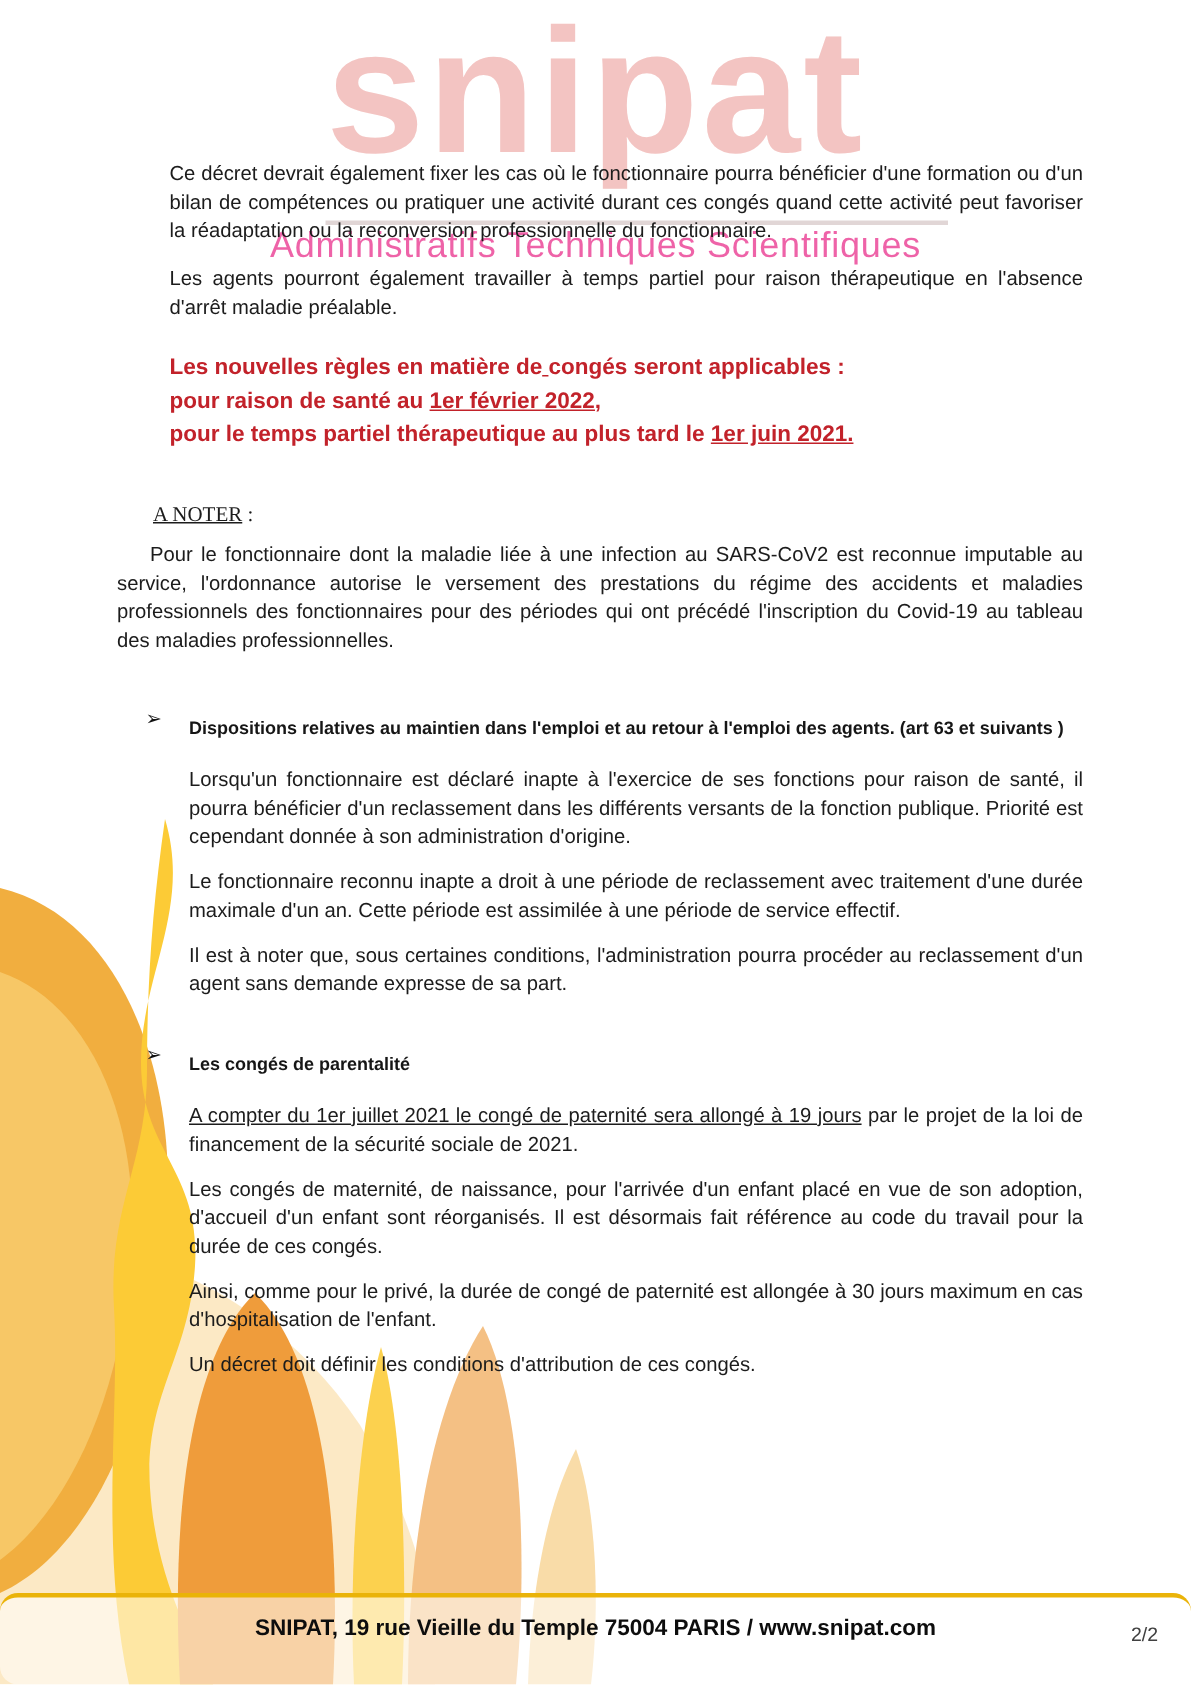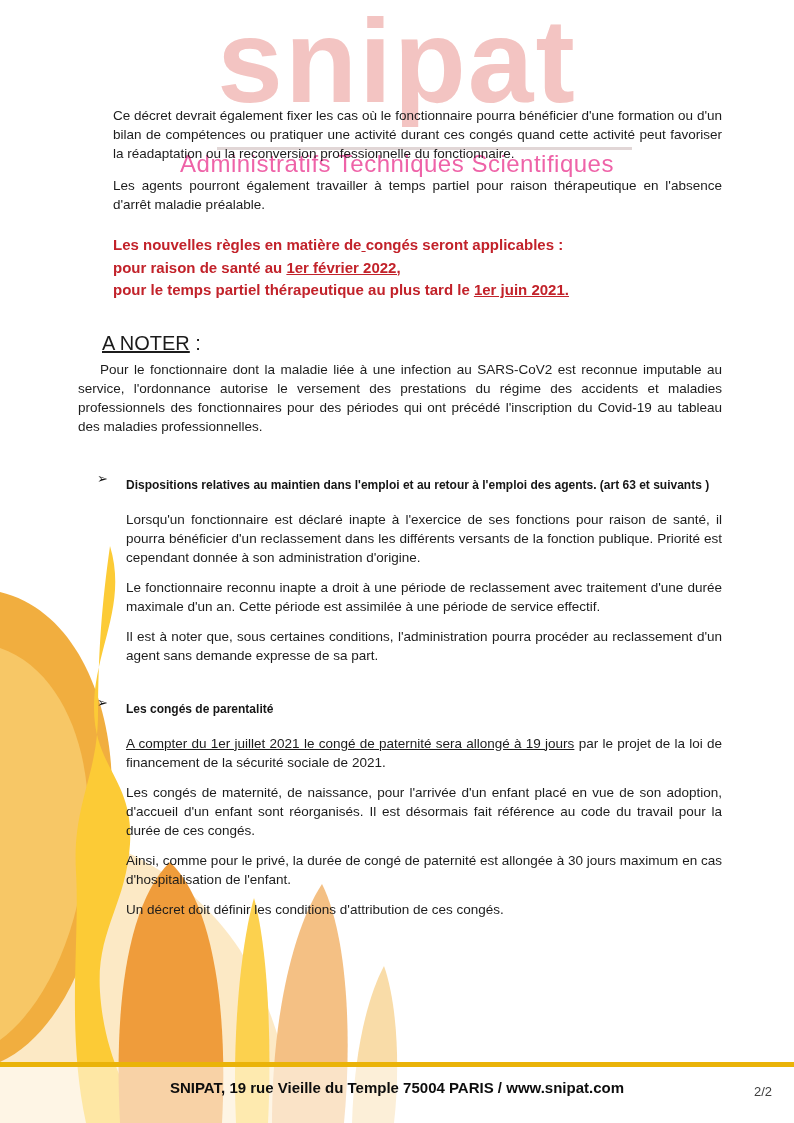--- a/index.html
+++ b/index.html
@@ -50,21 +50,21 @@
   .notice {
     margin-left:35px; margin-top:20px; margin-bottom:0;
     text-align:left; font-weight:bold;
     font-size:15px; line-height:22.5px;
     color:#c2222a;
   }
   .u { text-decoration:underline; }
   .anoter { margin-top:32px; }
   .anoter-label {
     margin-left:24px; margin-bottom:7px;
-    font-size:20px; line-height:19px;
+    font-size:14px; line-height:19px;font-family:Liberation Serif, serif;
   }
   .anoter-p {
     font-size:13.5px; line-height:19px; text-align:justify;
     text-indent:22px;
   }
   .section { margin-left:19px; }
   .section-1 { margin-top:31px; }
   .section-2 { margin-top:26px; }
   .section-head { display:flex; align-items:flex-start; margin-bottom:7px; }
   .bullet {
@@ -75,23 +75,24 @@
     text-align:center;
   }
   .section-p {
     margin-left:29px; margin-bottom:11px;
     font-size:13.5px; line-height:19px; text-align:justify;
   }
 
   
   .footer {
     position:absolute; left:0; right:0; top:1062px; bottom:0;
-    border-top:5px solid #eab308;
+    border-top:3px solid #eab308;
     background:rgba(255,255,255,.55);
     z-index:3;
+    border-radius:12px;
   }
   .footer-text {
     text-align:center; font-weight:bold; font-size:15px;
     margin-top:12px; color:#0d0d0d;
   }
   .page-number {
     position:absolute; right:22px; top:17px;
     font-size:13px; color:#404040;
   }
 </style>

